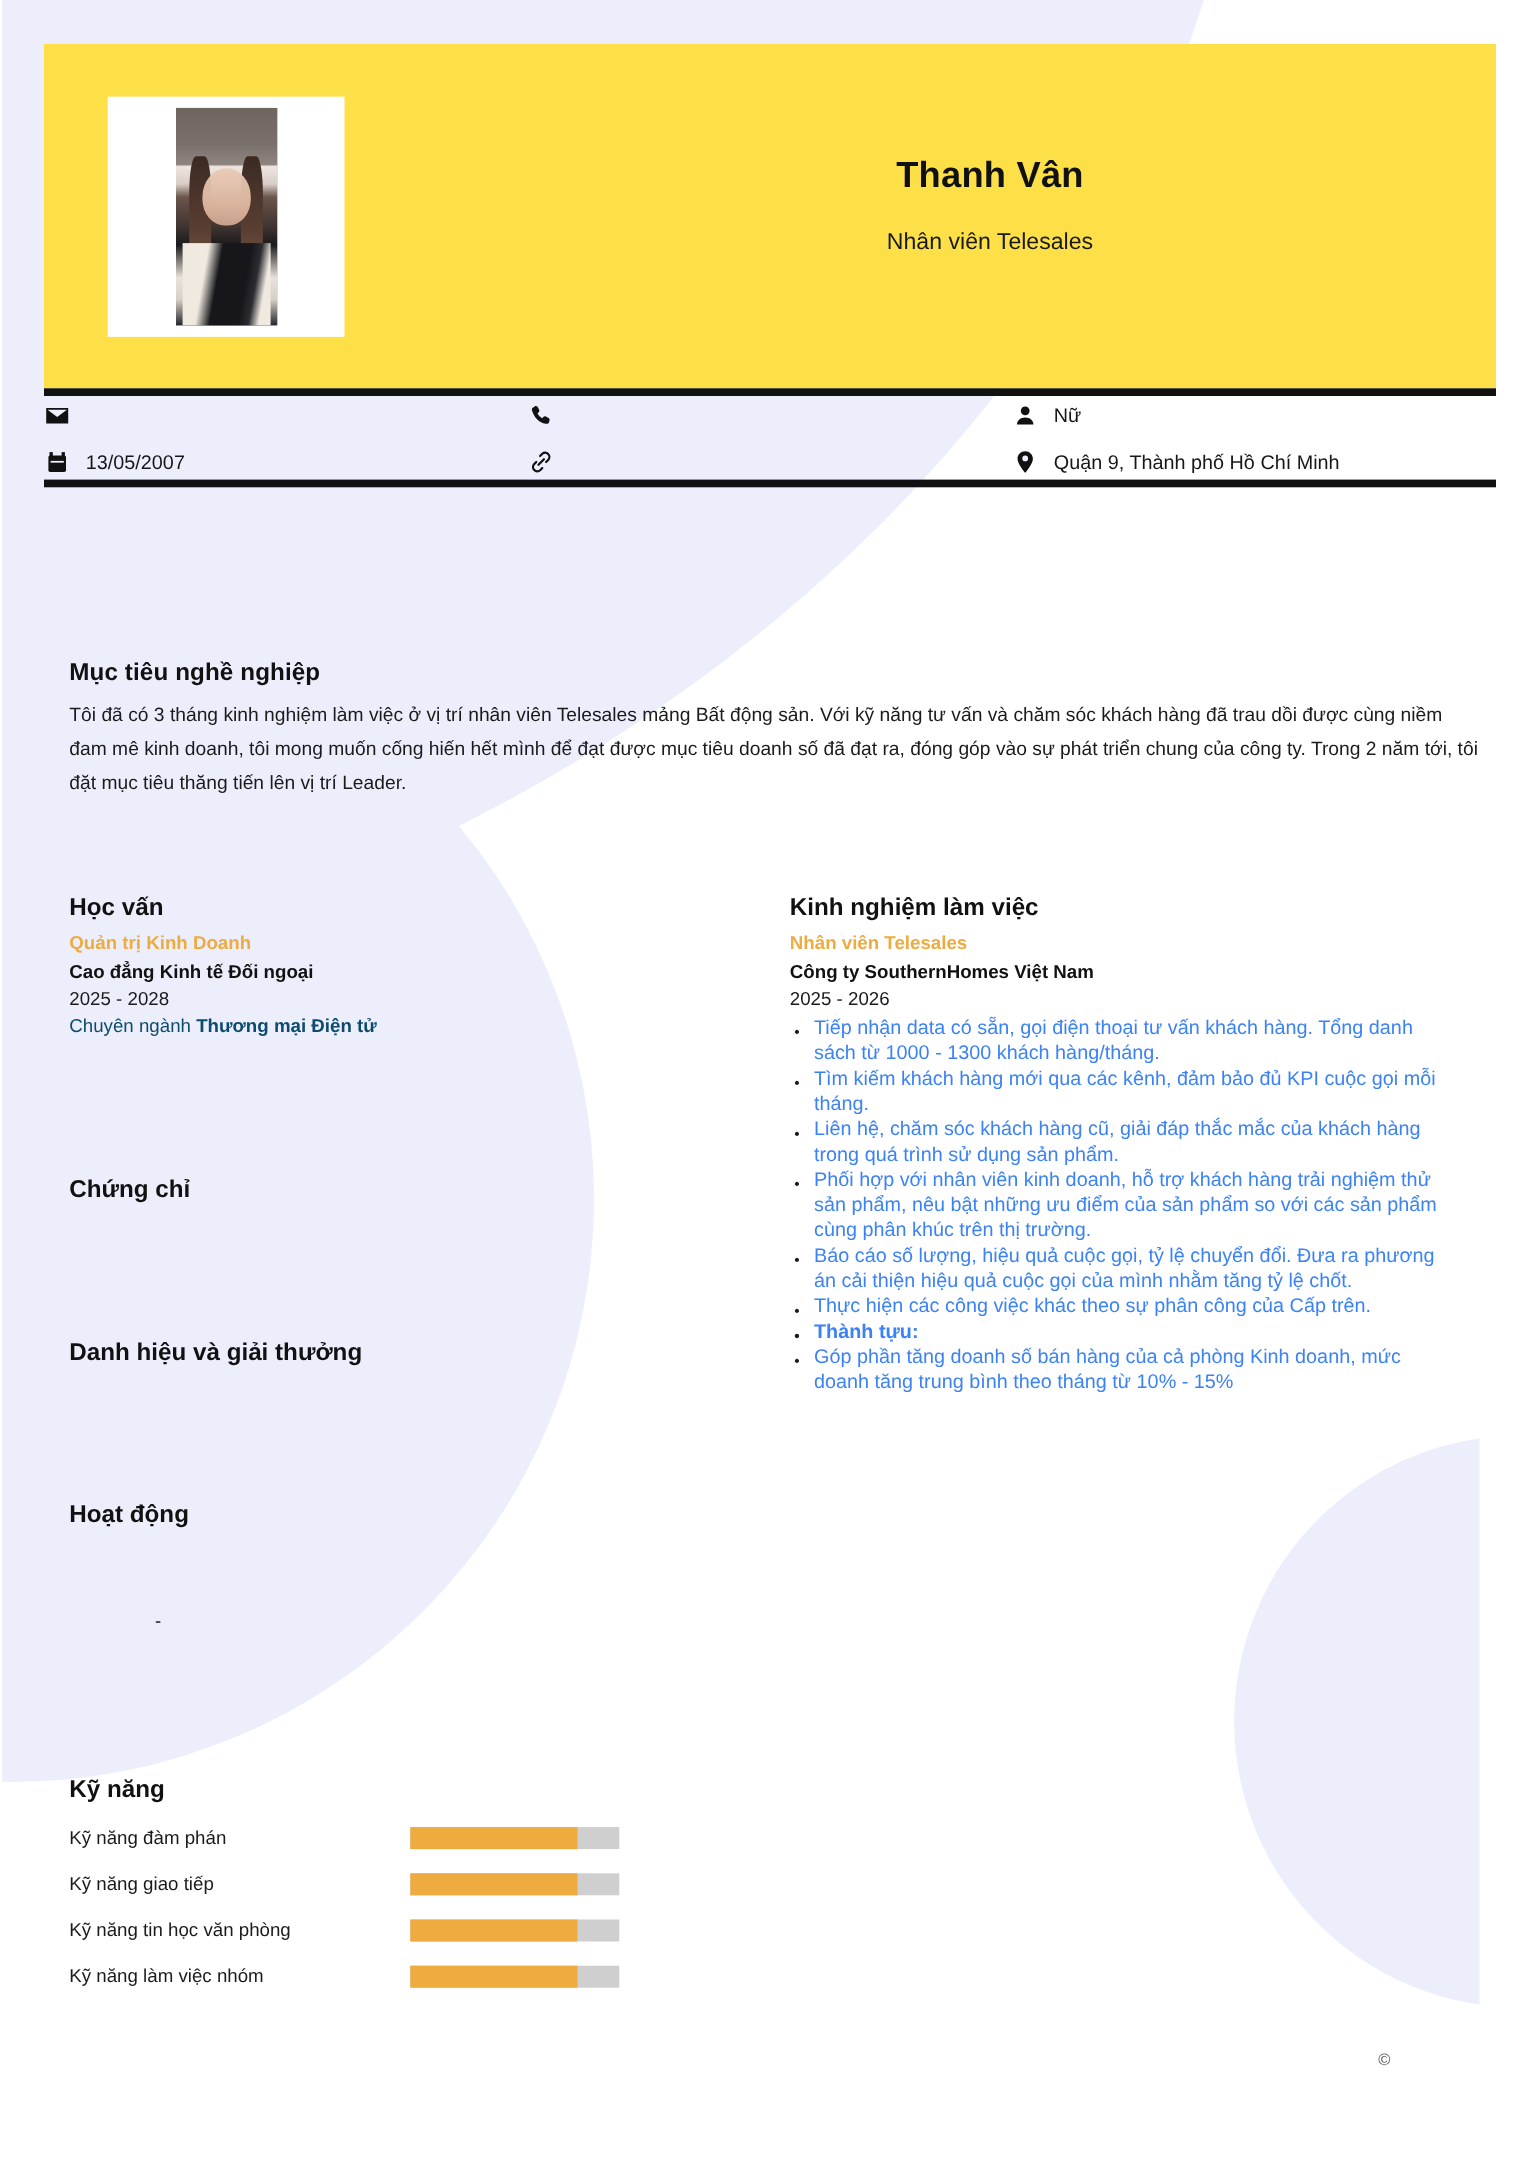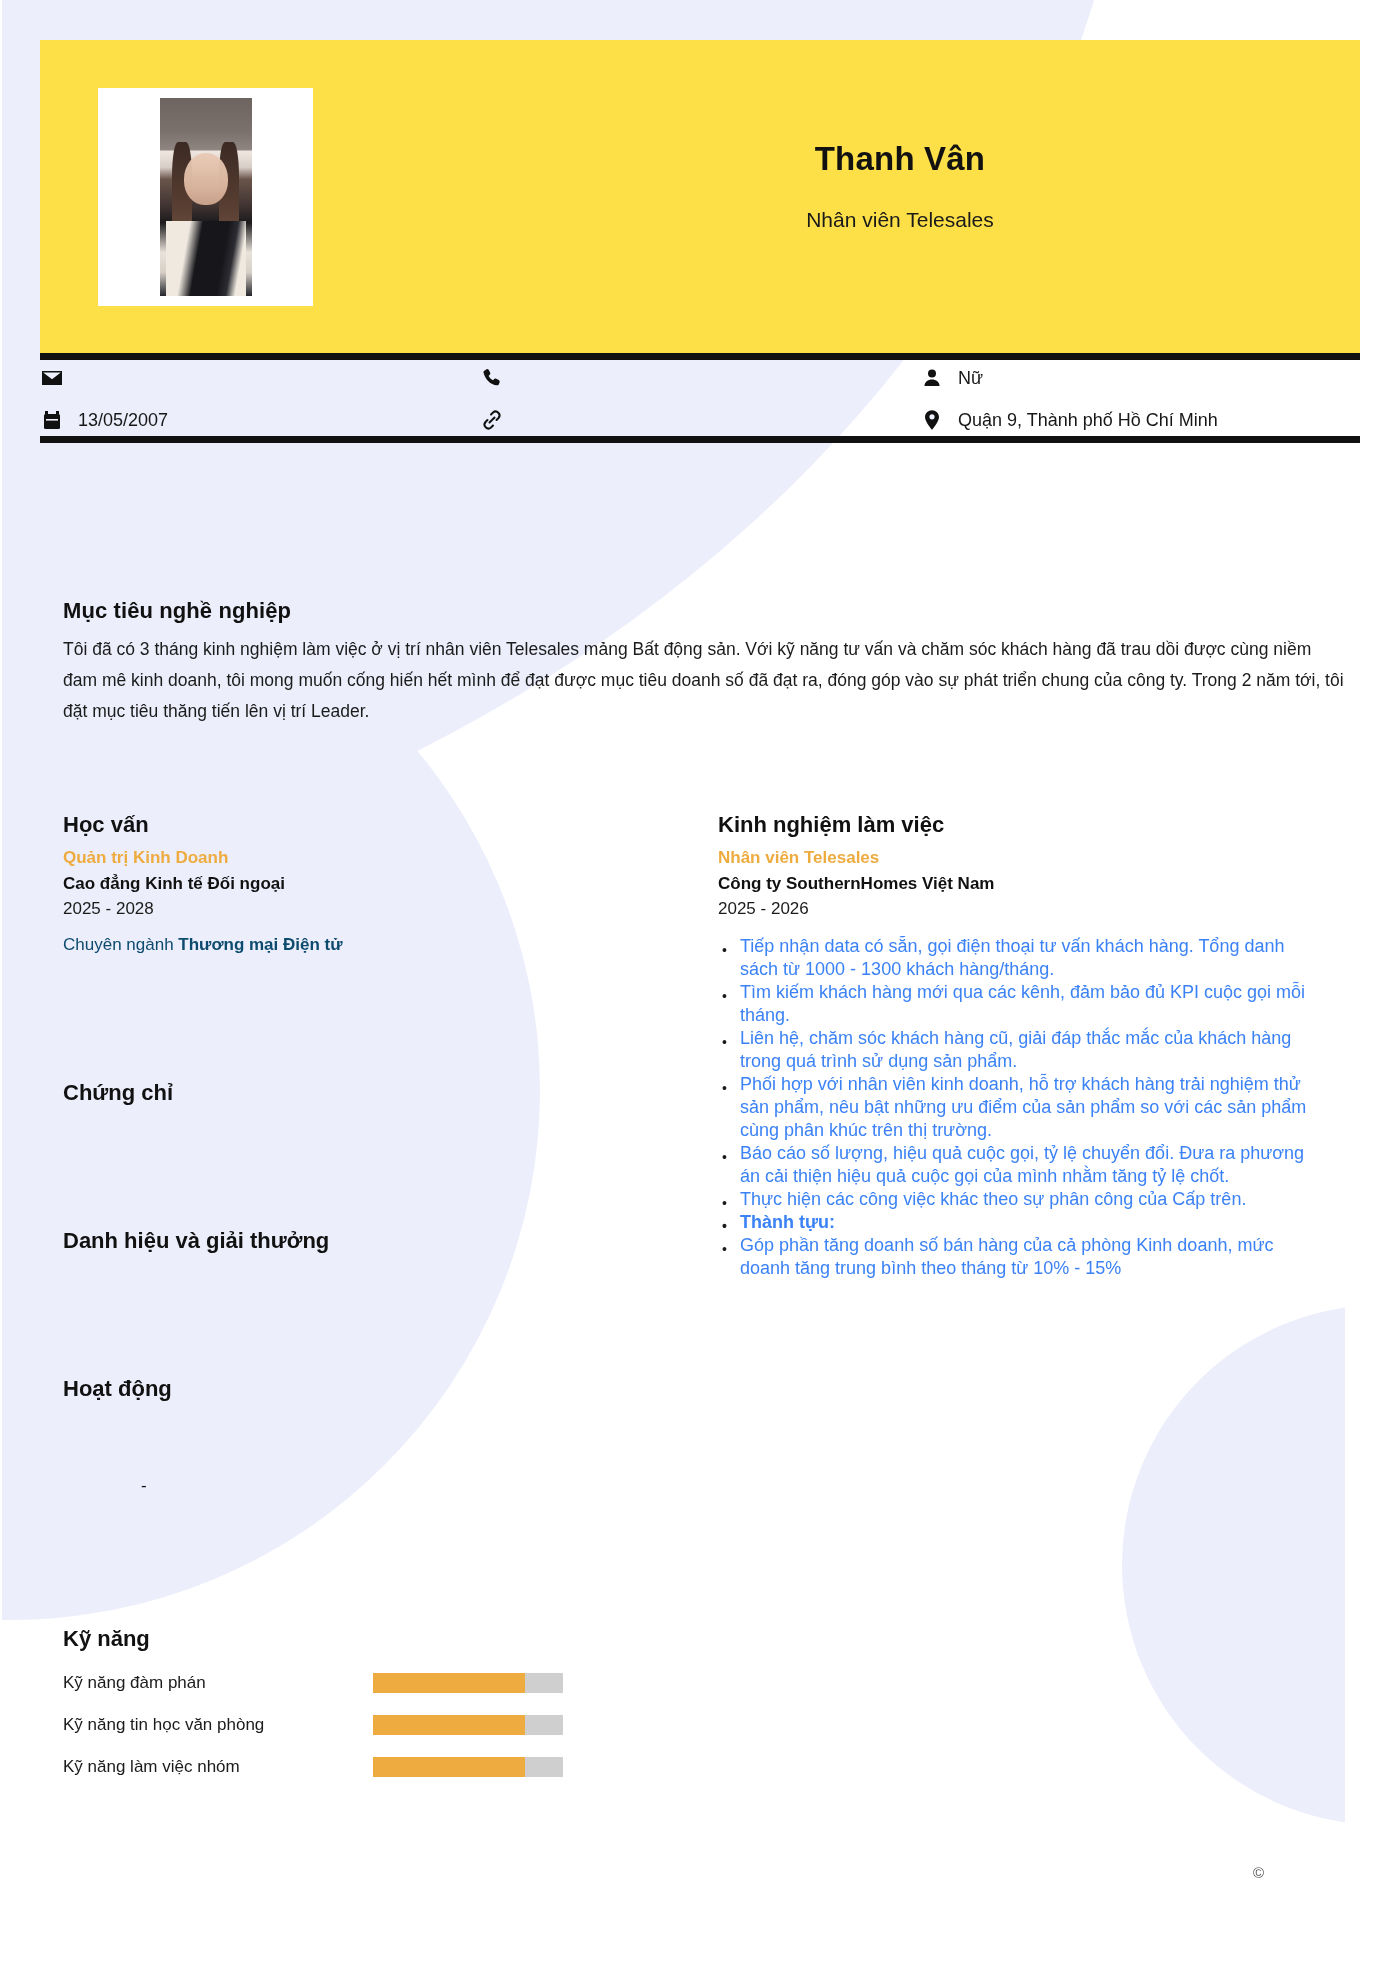--- a/index.html
+++ b/index.html
@@ -173,21 +173,21 @@
   }
   .role {
     font-size: 17px; font-weight: bold; color: #eeab3f;
     margin-bottom: 6px;
   }
   .org {
     font-size: 17px; font-weight: bold; color: #111111;
     margin-bottom: 5px;
   }
   .years {
-    font-size: 17px; color: #1b1b1b; margin-bottom: 16px;
+    font-size: 17px; color: #1b1b1b; margin-bottom: 4px;
   }
   .major {
     font-size: 17px; color: #0c4a6e;
   }
   .major b { font-weight: bold; }
 
   .spacer-125 { height: 125px; }
   .spacer-112 { height: 112px; }
   .spacer-130 { height: 130px; }
 
@@ -373,20 +373,26 @@
         <div class="activity-dash">-</div>
       </div>
 
       <div class="spacer-130"></div>
 
       <div class="block skills-head">
         <div class="h-sec">Kỹ năng</div>
         <div id="skills-list">
             <div class="skill-row">
               <div class="skill-name">Kỹ năng đàm phán</div>
+              <div class="skill-track" style="background: rgb(207, 207, 207);">
+                <div class="skill-fill" style="width: 80%; background: rgb(238, 171, 63);"></div>
+              </div>
+            </div>
+            <div class="skill-row">
+              <div class="skill-name">Kỹ năng giao tiếp</div>
               <div class="skill-track" style="background: rgb(207, 207, 207);">
                 <div class="skill-fill" style="width: 80%; background: rgb(238, 171, 63);"></div>
               </div>
             </div>
             <div class="skill-row">
               <div class="skill-name">Kỹ năng tin học văn phòng</div>
               <div class="skill-track" style="background: rgb(207, 207, 207);">
                 <div class="skill-fill" style="width: 80%; background: rgb(238, 171, 63);"></div>
               </div>
             </div>

